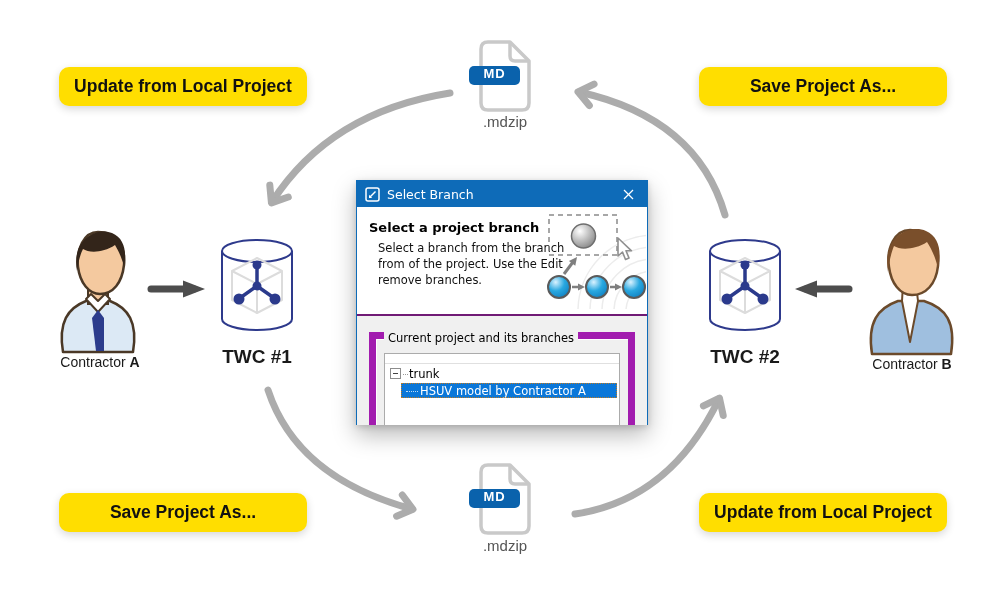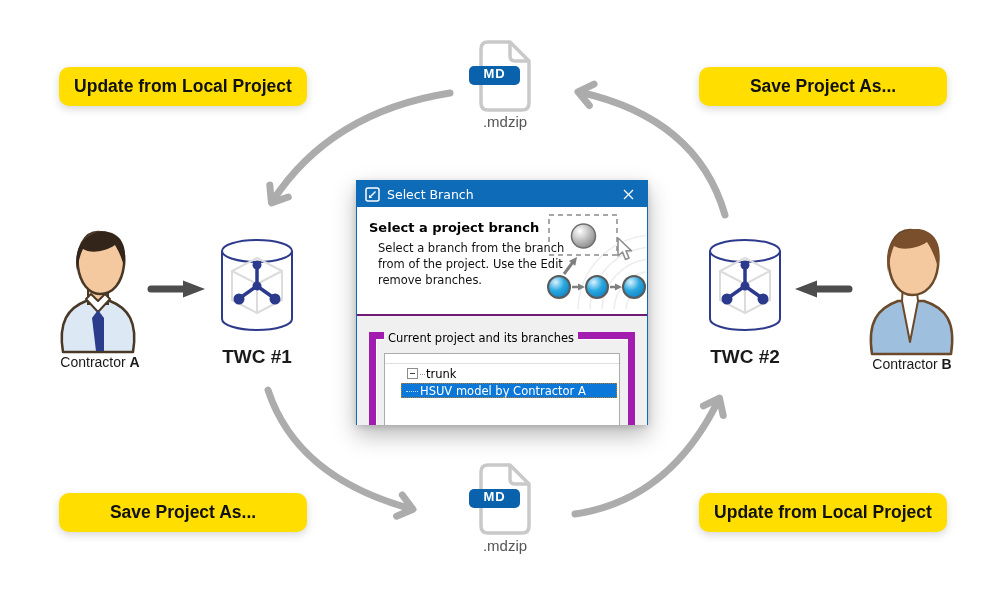--- a/index.html
+++ b/index.html
@@ -41,21 +41,21 @@
   .dlg-body{position:absolute;left:21px;top:33px;font-size:11.5px;line-height:16px;color:#111;}
   .dlg-graphic{position:absolute;top:4px;right:1px;width:100px;height:98px;overflow:hidden;}
   .dlg-lower{position:relative;height:110px;background:#F0F0F0;}
   .groupbox{position:absolute;left:12px;right:12px;top:16px;height:180px;
             border:7px solid #a21caf;box-shadow:inset 1px 1px 0 #fff;}
   .glabel{position:absolute;top:-8px;left:8px;background:#F0F0F0;padding:0 4px;font-size:11.5px;color:#000;}
   .listbox{position:absolute;left:8px;right:8px;top:14px;height:120px;background:#fff;
            border:1px solid #ABABAB;}
   .filter-strip{height:9px;border-bottom:1px solid #E0E0E0;}
   .tree-row{display:flex;align-items:center;height:15px;font-size:11.5px;margin-top:2px;}
-  .row-root{padding-left:22px;color:#000;}
+  .row-root{padding-left:5px;color:#000;}
   .expander{width:9px;height:9px;border:1px solid #8C8C8C;background:#fff;position:relative;margin-right:2px;flex:none;}
   .expander::after{content:"";position:absolute;left:2px;top:4px;width:5px;height:1px;background:#444;}
   .dots{flex:none;height:1px;border-bottom:1px dotted #999;width:5px;margin-right:1px;}
   .row-selected{background:#0A77D9;color:#fff;margin-left:16px;margin-right:2px;padding-left:5px;
                 outline:1px dotted #C07A20;outline-offset:-1px;}
   .dots-w{flex:none;height:1px;border-bottom:1px dotted #BFDcF5;width:12px;margin-right:2px;}
 </style>
 </head>
 <body>
 

